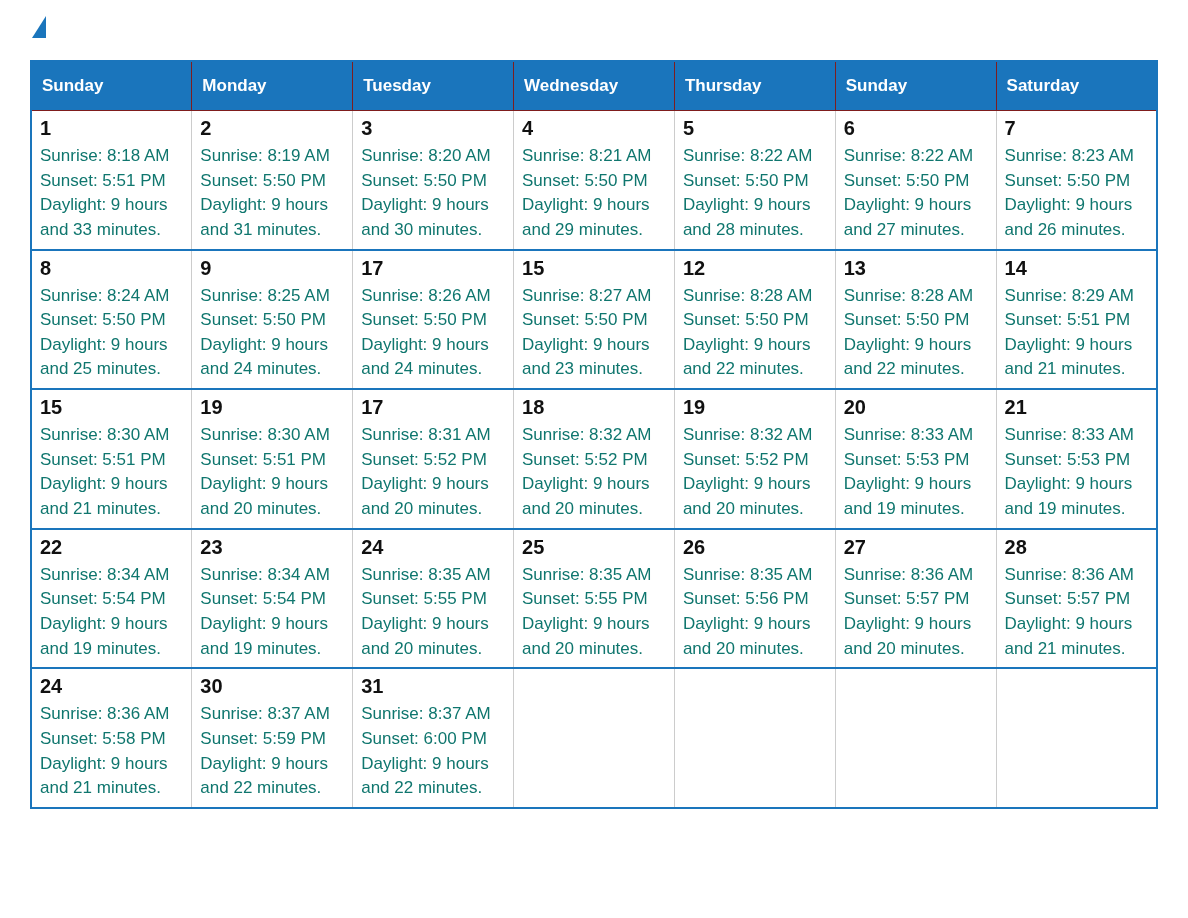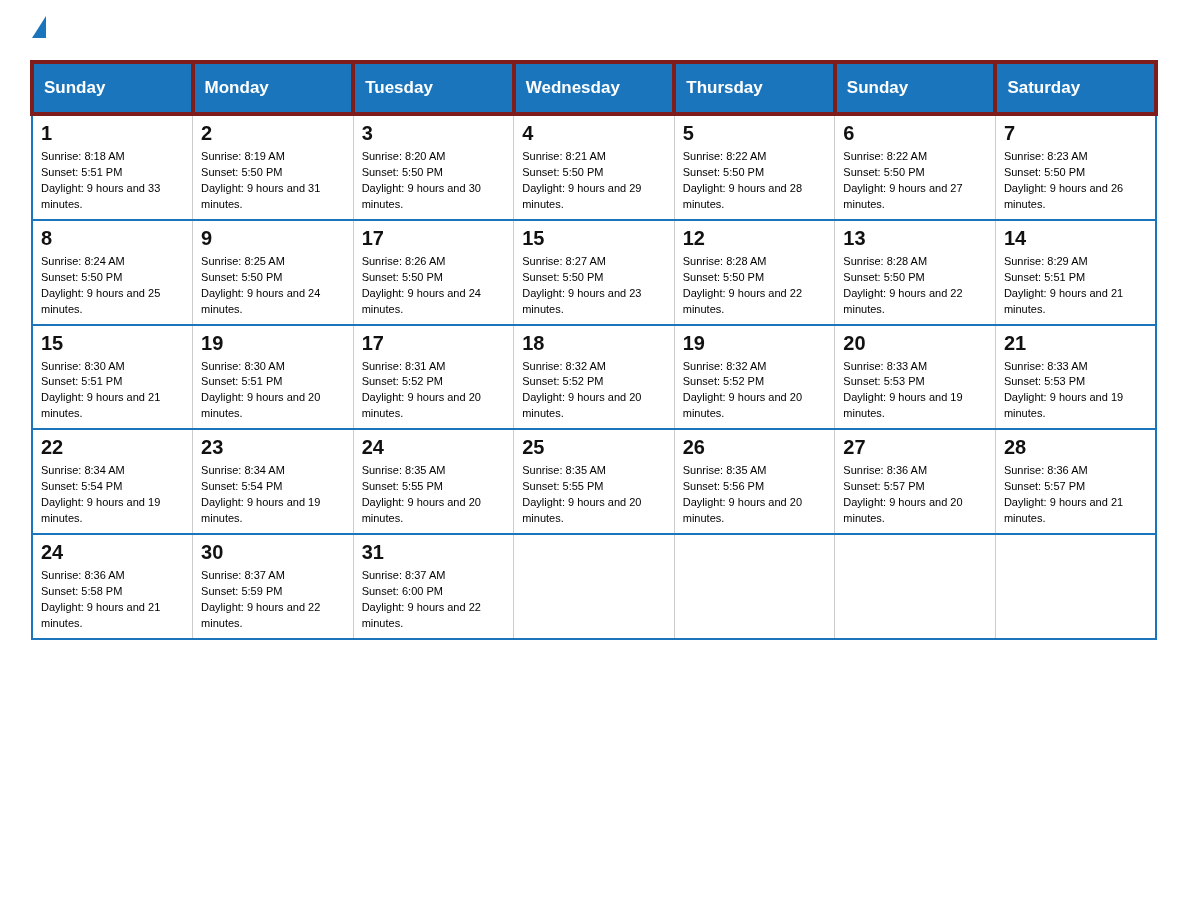--- a/index.html
+++ b/index.html
@@ -69,39 +69,39 @@
       border-collapse: collapse;
       border: 2px solid #1a75bc;
     }
     .calendar th {
       background-color: #1a75bc;
       color: #fff;
       font-size: 17px;
       font-weight: bold;
       padding: 14px 10px;
       text-align: left;
-      border: 4px solid #7f1d1d;
+      border: 1px solid #7f1d1d;
     }
     .calendar td {
       vertical-align: top;
       border: 1px solid #ccc;
       padding: 6px 8px;
       width: 14.28%;
       min-height: 110px;
     }
     .day-number {
       font-size: 20px;
       font-weight: bold;
       color: #111;
       display: block;
       margin-bottom: 4px;
     }
     .day-info {
-      font-size: 11px;
-      color: #000000;
+      font-size: 17px;
+      color: #0f766e;
       line-height: 1.45;
     }
     .empty-cell {
       background: #fff;
     }
     .row-divider td {
       border-top: 2px solid #1a75bc;
     }
   </style>
 </head>

